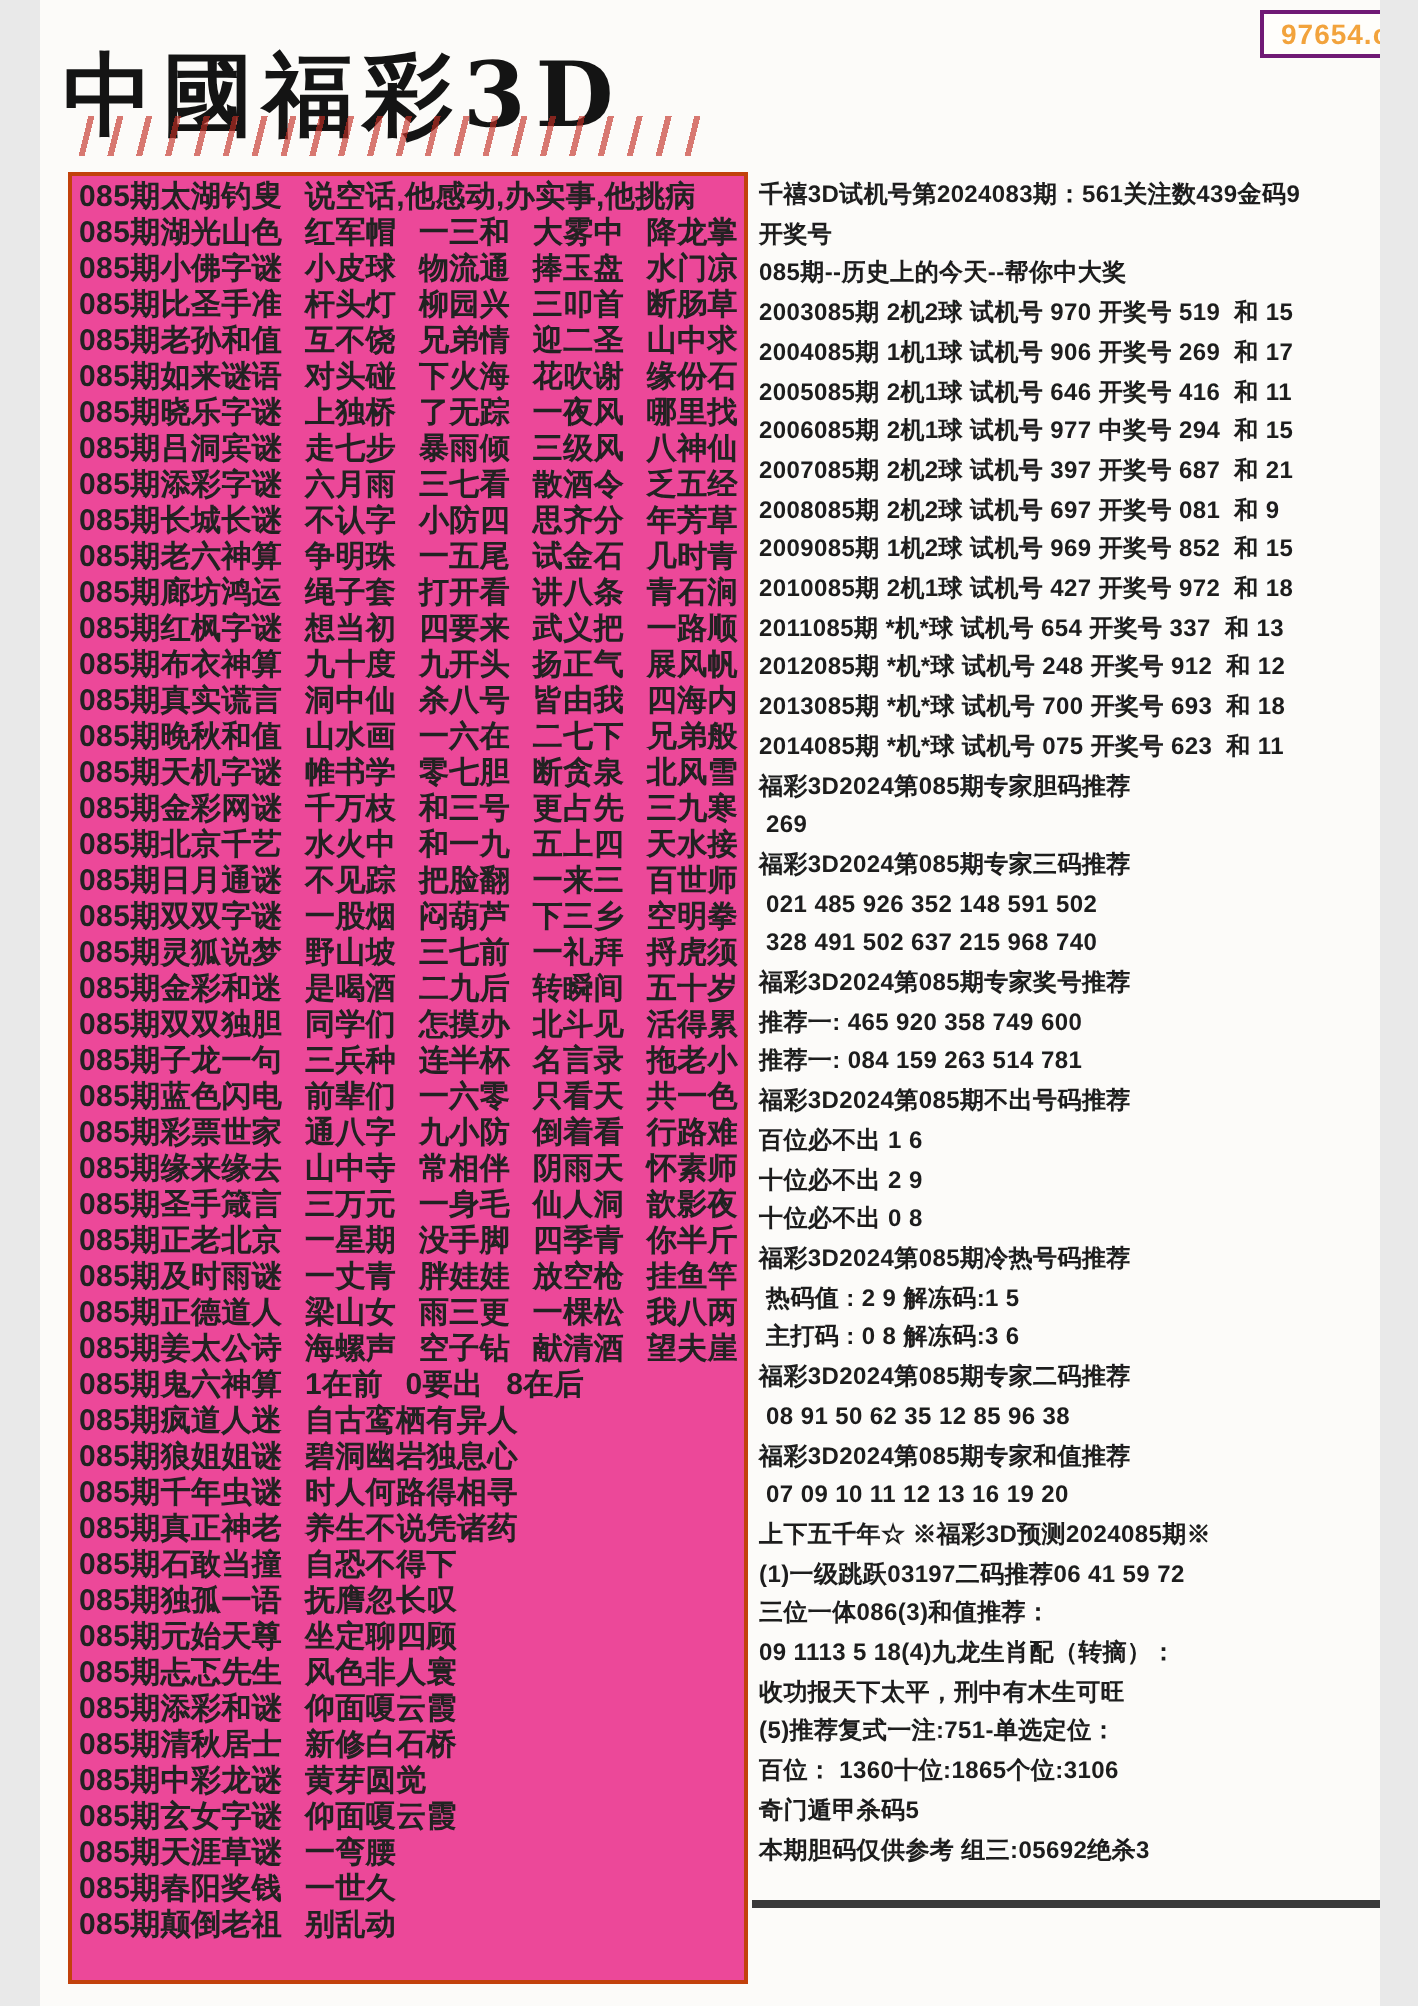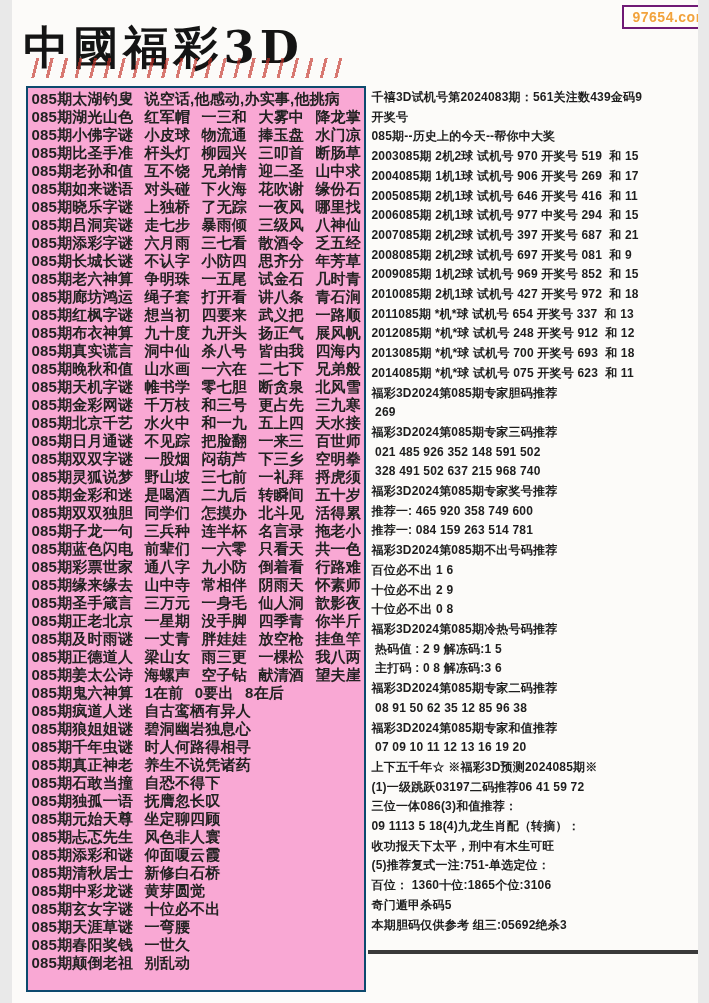--- a/index.html
+++ b/index.html
@@ -1,19 +1,20 @@
 <!DOCTYPE html>
 <html><head>
 <meta charset="utf-8">
 <style>
   html,body { margin:0; padding:0; background:#e9e9e9; }
   .page {
-    position:relative; width:686px; height:1003px; margin:0 auto;
+    position:relative; width:630px; height:1003px; margin:0 auto;
     background:#fcfbf9; overflow:hidden;
     font-family:"Liberation Sans",sans-serif;
+    padding-left:40px;
   }
   .title {
     position:absolute; left:12px; top:18px;
     font-family:"DejaVu Serif",serif; font-weight:bold;
     font-size:45px; letter-spacing:5px; color:#141414;
     white-space:nowrap;
   }
   .scribble {
     position:absolute; left:18px; top:58px; width:312px; height:20px;
     background:repeating-linear-gradient(104deg,
@@ -22,21 +23,21 @@
   }
   .watermark {
     position:absolute; top:5px; left:610px;
     border:2px solid #701a75; color:#f2a33c; background:#fffefb;
     font-size:14px; font-weight:bold; padding:2px 9px;
     letter-spacing:0.5px;
   }
   .left-box {
     position:absolute; left:14px; top:86px;
     width:332px; height:900px;
-    border:2px solid #0c4a6e; background:#f9a8d4;
+    border:2px solid #c2410c; background:#ec4899;
     padding:2px 0 0 4px;
   }
   .lrow {
     font-size:15px; line-height:18px; font-weight:bold; color:#222;
     white-space:pre; word-spacing:7px; letter-spacing:0.2px;
   }
   .right-col {
     position:absolute; left:360px; top:88px; width:341px; height:866px;
     border-right:2px solid #4f4f4f;
   }
@@ -99,21 +100,21 @@
       <div class="lrow">085期狼姐姐谜 碧洞幽岩独息心</div>
       <div class="lrow">085期千年虫谜 时人何路得相寻</div>
       <div class="lrow">085期真正神老 养生不说凭诸药</div>
       <div class="lrow">085期石敢当撞 自恐不得下</div>
       <div class="lrow">085期独孤一语 抚膺忽长叹</div>
       <div class="lrow">085期元始天尊 坐定聊四顾</div>
       <div class="lrow">085期忐忑先生 风色非人寰</div>
       <div class="lrow">085期添彩和谜 仰面嗄云霞</div>
       <div class="lrow">085期清秋居士 新修白石桥</div>
       <div class="lrow">085期中彩龙谜 黄芽圆觉</div>
-      <div class="lrow">085期玄女字谜 十位必不出</div>
+      <div class="lrow">085期玄女字谜 仰面嗄云霞</div>
       <div class="lrow">085期天涯草谜 一弯腰</div>
       <div class="lrow">085期春阳奖钱 一世久</div>
       <div class="lrow">085期颠倒老祖 别乱动</div>
     </div>
 
   <div class="right-col">
       <div class="rline">千禧3D试机号第2024083期：561关注数439金码9</div>
       <div class="rline">开奖号</div>
       <div class="rline">085期--历史上的今天--帮你中大奖</div>
       <div class="rline">2003085期 2机2球 试机号 970 开奖号 519  和 15</div>

